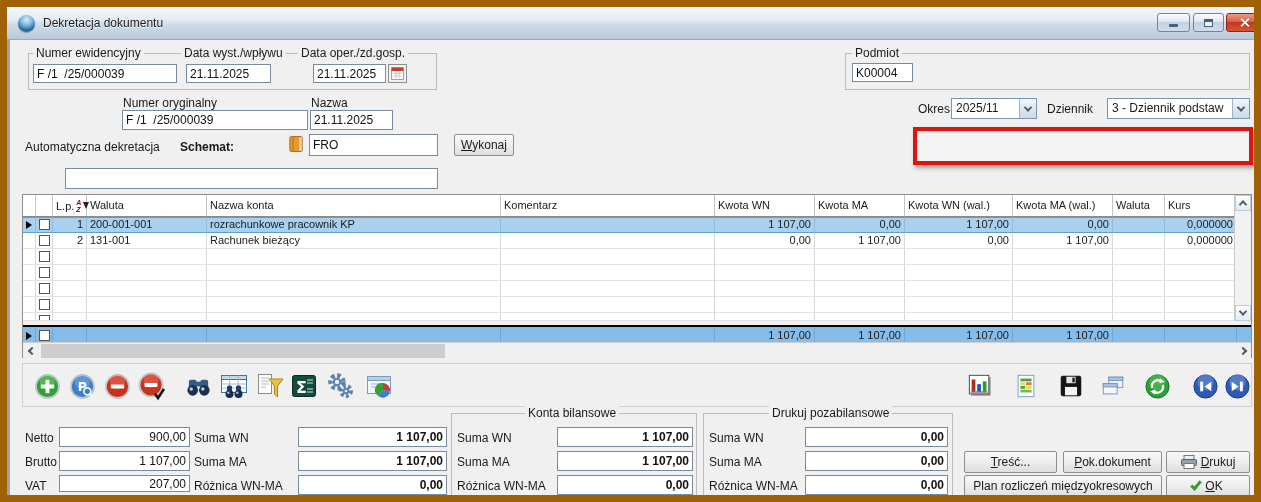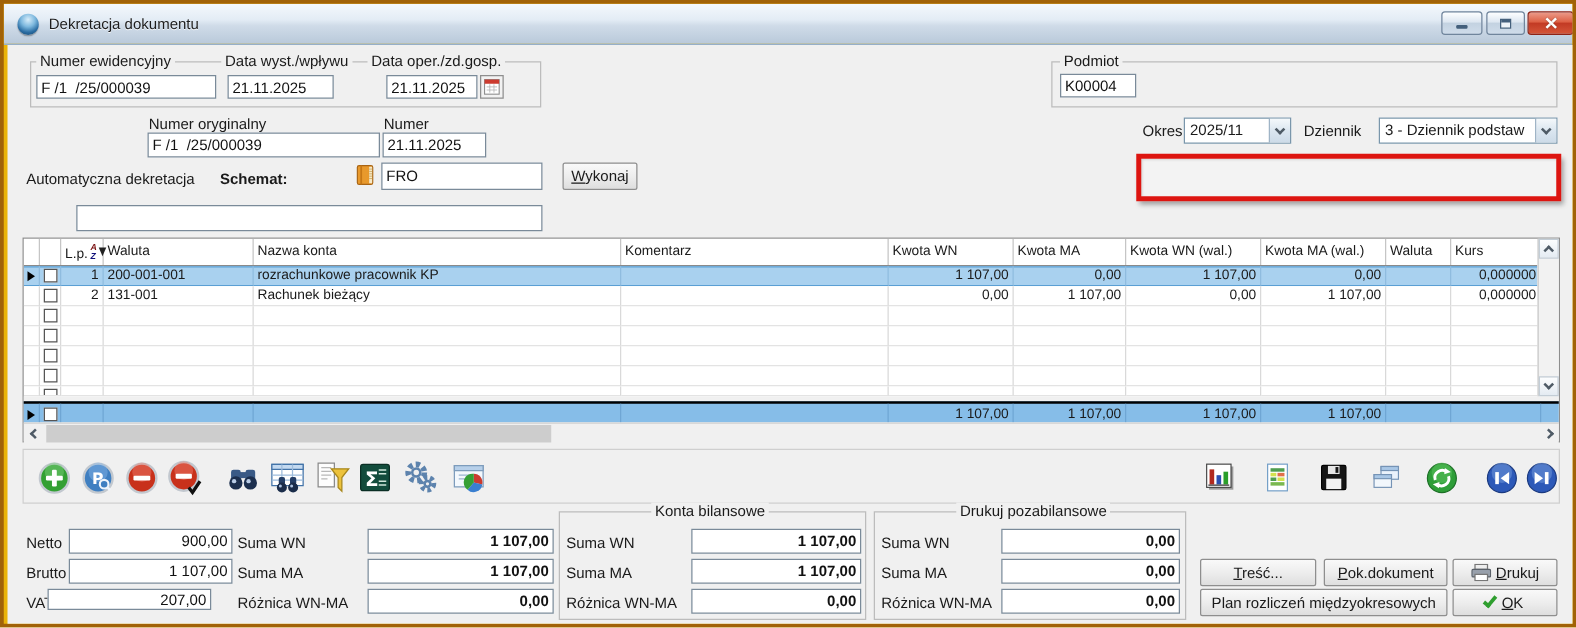--- a/index.html
+++ b/index.html
@@ -1,20 +1,20 @@
 <!DOCTYPE html>
 <html><head>
 <meta charset="utf-8">
 <style>
   * { box-sizing: border-box; margin: 0; padding: 0; }
   html,body { width:1261px; height:502px; }
   body { font-family:"Liberation Sans","DejaVu Sans",sans-serif; font-size:12px; color:#1a1a1a; background:#fff; }
 
-  .window { position:relative; width:1261px; height:502px; background:#eab308;
-            border:3px solid #a16207; overflow:hidden; }
+  .window { position:relative; width:1261px; height:502px; background:#a3a3a3;
+            border:7px solid #a16207; overflow:hidden; }
 
   
   .titlebar { position:absolute; left:0; top:0; width:100%; height:33px;
     background:linear-gradient(#f4f8fc 0%, #e3ecf5 40%, #cfdbe8 55%, #b9c9da 100%);
     border-bottom:1px solid #96afc8; }
   .app-icon { position:absolute; left:11px; top:8px; width:17px; height:17px; border-radius:50%;
     background:radial-gradient(circle at 50% 28%, #d8edfa 0%, #7db8de 38%, #2a6da3 68%, #143f63 100%);
     box-shadow:0 1px 1px rgba(0,0,0,.3); }
   .title-text { position:absolute; left:36px; top:9px; font-size:12px; color:#1c1c1c;
     text-shadow:0 1px 0 rgba(255,255,255,.8); }
@@ -146,21 +146,21 @@
   <input class="field" style="left: 306px; top: 57px; width: 73px; height: 19px;" value="21.11.2025">
   <div class="abs" style="left:381px;top:57px;width:19px;height:19px;border:1px solid #8e8e8e;background:#f2f2f2;display:flex;align-items:center;justify-content:center;">
     <svg width="15" height="15" viewBox="0 0 18 18">
       <rect x="2" y="2" width="14" height="14" fill="#fff" stroke="#888"></rect>
       <rect x="2" y="2" width="14" height="4" fill="#cc3b2f"></rect>
       <path d="M4 9 h10 M4 12 h10 M7 6.5 v8 M11 6.5 v8" stroke="#b5b5b5" stroke-width="0.8"></path>
     </svg>
   </div>
 
   <span class="plabel" style="left:116px;top:89px;">Numer oryginalny</span>
-  <span class="plabel" style="left:304px;top:89px;">Numer</span>
+  <span class="plabel" style="left:304px;top:89px;">Nazwa</span>
   <input class="field" style="left: 115px; top: 103px; width: 186px; height: 20px;" value="F /1  /25/000039">
   <input class="field" style="left: 303px; top: 103px; width: 83px; height: 20px;" value="21.11.2025">
 
   <div class="gbox" style="left:838px;top:46px;width:405px;height:37px;"></div>
   <span class="flabel" style="left:845px;top:39px;">Podmiot</span>
   <input class="field" style="left: 845px; top: 56px; width: 61px; height: 19px;" value="K00004">
 
   <span class="plabel" style="left:911px;top:95px;">Okres</span>
   <div class="combo" style="left:944px;top:91px;width:86px;height:21px;">
     <span class="combo-val">2025/11</span>
@@ -511,21 +511,21 @@
         <rect x="16.5" y="9" width="3" height="10" fill="#fff"></rect>
       </svg>
     </span>
   </div>
 
   <span class="plabel" style="left:18px;top:424px;">Netto</span>
   <input class="field num" style="left: 52px; top: 420px; width: 131px; height: 20px;" value="900,00">
   <span class="plabel" style="left:18px;top:448px;">Brutto</span>
   <input class="field num" style="left: 52px; top: 444px; width: 131px; height: 20px;" value="1 107,00">
   <span class="plabel" style="left:18px;top:472px;">VAT</span>
-  <input class="field num" style="left: 35px; top: 468px; width: 131px; height: 17px;" value="207,00">
+  <input class="field num" style="left: 52px; top: 468px; width: 131px; height: 17px;" value="207,00">
 
   <span class="plabel" style="left:187px;top:424px;">Suma WN</span>
   <input class="field num bold" style="left: 291px; top: 420px; width: 149px; height: 20px;" value="1 107,00">
   <span class="plabel" style="left:187px;top:448px;">Suma MA</span>
   <input class="field num bold" style="left: 291px; top: 444px; width: 149px; height: 20px;" value="1 107,00">
   <span class="plabel" style="left:187px;top:472px;">Różnica WN-MA</span>
   <input class="field num bold" style="left: 291px; top: 468px; width: 149px; height: 20px;" value="0,00">
 
   <div class="gbox" style="left:444px;top:406px;width:246px;height:87px;"></div>
   <span class="flabel" style="left:518px;top:399px;">Konta bilansowe</span>

